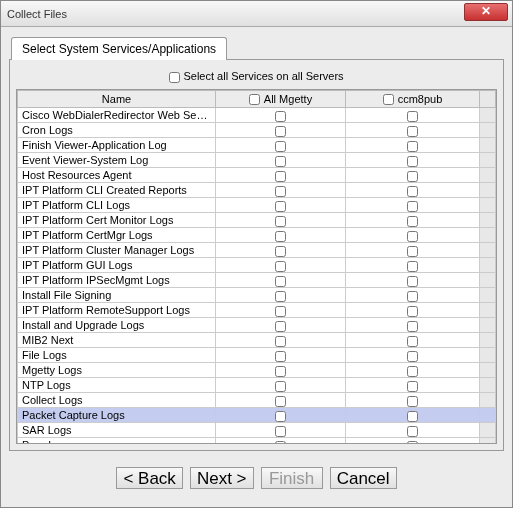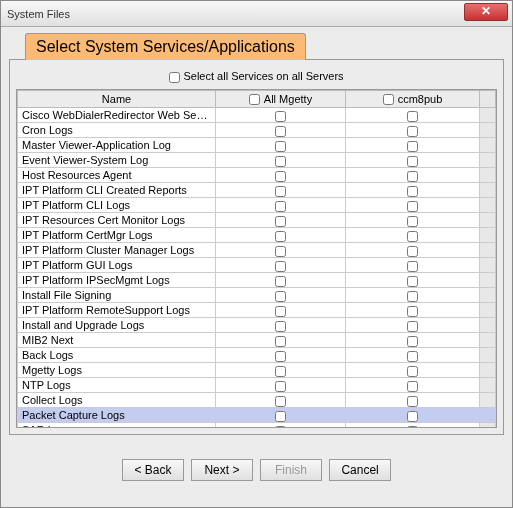--- a/index.html
+++ b/index.html
@@ -60,24 +60,24 @@
   .tab-strip {
     height: 24px;
     display: flex;
     align-items: flex-end;
     position: relative;
     z-index: 2;
   }
   .tab {
     border: 1px solid #999;
     border-bottom: none;
-    background: #fdba74;
+    background: #ffffff;
     padding: 4px 10px;
-    font-size: 16px;
-    margin-left: 16px;
+    font-size: 12px;
+    margin-left: 2px;
     border-radius: 3px 3px 0 0;
     position: relative;
     top: 1px;
   }
   .panel {
     border: 1px solid #999;
     background: #ececec;
     flex: 1;
     padding: 6px;
     display: flex;
@@ -143,22 +143,22 @@
     height: 100%;
   }
   thead th .hdr-cb { margin-right: 4px; vertical-align: middle;}
   .buttons {
     text-align: center;
     padding: 8px 0 2px;
   }
   .buttons button {
     min-width: 62px;
     height: 22px;
-    margin: 16px 2px;
-    font-size: 12px;
+    margin: 8px 2px;
+    font-size: 17px;
     background: linear-gradient(#f8f8f8,#e0e0e0);
     border: 1px solid #999;
     cursor: pointer;
   }
   .buttons button:disabled {
     color: #999;
     cursor: default;
   }
   .scroll-gutter {
     background: #e8e8e8;
@@ -168,21 +168,21 @@
     background: #c8c8c8;
     border: 1px solid #aaa;
     height: 12px;
   }
 </style>
 </head>
 <body>
 
 <div class="window">
   <div class="titlebar">
-    <span class="titlebar-title">System Files</span>
+    <span class="titlebar-title">Collect Files</span>
     <div class="close-btn">
       <span>✕</span>
     </div>
   </div>
   <div class="content">
     <div class="tab-strip">
       <div class="tab">Select System Services/Applications</div>
     </div>
     <div class="panel">
       <div class="select-all-row">
@@ -221,21 +221,21 @@
                   <td class="cb"><input type="checkbox" style=""></td>
                   <td class="scroll-gutter"></td>
                 </tr>
                 <tr>
                   <td>Cron Logs</td>
                   <td class="cb"><input type="checkbox" style=""></td>
                   <td class="cb"><input type="checkbox" style=""></td>
                   <td class="scroll-gutter"></td>
                 </tr>
                 <tr>
-                  <td>Master Viewer-Application Log</td>
+                  <td>Finish Viewer-Application Log</td>
                   <td class="cb"><input type="checkbox" style=""></td>
                   <td class="cb"><input type="checkbox" style=""></td>
                   <td class="scroll-gutter"></td>
                 </tr>
                 <tr>
                   <td>Event Viewer-System Log</td>
                   <td class="cb"><input type="checkbox" style=""></td>
                   <td class="cb"><input type="checkbox" style=""></td>
                   <td class="scroll-gutter"></td>
                 </tr>
@@ -251,21 +251,21 @@
                   <td class="cb"><input type="checkbox" style=""></td>
                   <td class="scroll-gutter"></td>
                 </tr>
                 <tr>
                   <td>IPT Platform CLI Logs</td>
                   <td class="cb"><input type="checkbox" style=""></td>
                   <td class="cb"><input type="checkbox" style=""></td>
                   <td class="scroll-gutter"></td>
                 </tr>
                 <tr>
-                  <td>IPT Resources Cert Monitor Logs</td>
+                  <td>IPT Platform Cert Monitor Logs</td>
                   <td class="cb"><input type="checkbox" style=""></td>
                   <td class="cb"><input type="checkbox" style=""></td>
                   <td class="scroll-gutter"></td>
                 </tr>
                 <tr>
                   <td>IPT Platform CertMgr Logs</td>
                   <td class="cb"><input type="checkbox" style=""></td>
                   <td class="cb"><input type="checkbox" style=""></td>
                   <td class="scroll-gutter"></td>
                 </tr>
@@ -305,21 +305,21 @@
                   <td class="cb"><input type="checkbox" style=""></td>
                   <td class="scroll-gutter"></td>
                 </tr>
                 <tr>
                   <td>MIB2 Next</td>
                   <td class="cb"><input type="checkbox" style=""></td>
                   <td class="cb"><input type="checkbox" style=""></td>
                   <td class="scroll-gutter"></td>
                 </tr>
                 <tr>
-                  <td>Back Logs</td>
+                  <td>File Logs</td>
                   <td class="cb"><input type="checkbox" style=""></td>
                   <td class="cb"><input type="checkbox" style=""></td>
                   <td class="scroll-gutter"></td>
                 </tr>
                 <tr>
                   <td>Mgetty Logs</td>
                   <td class="cb"><input type="checkbox" style=""></td>
                   <td class="cb"><input type="checkbox" style=""></td>
                   <td class="scroll-gutter"></td>
                 </tr>

